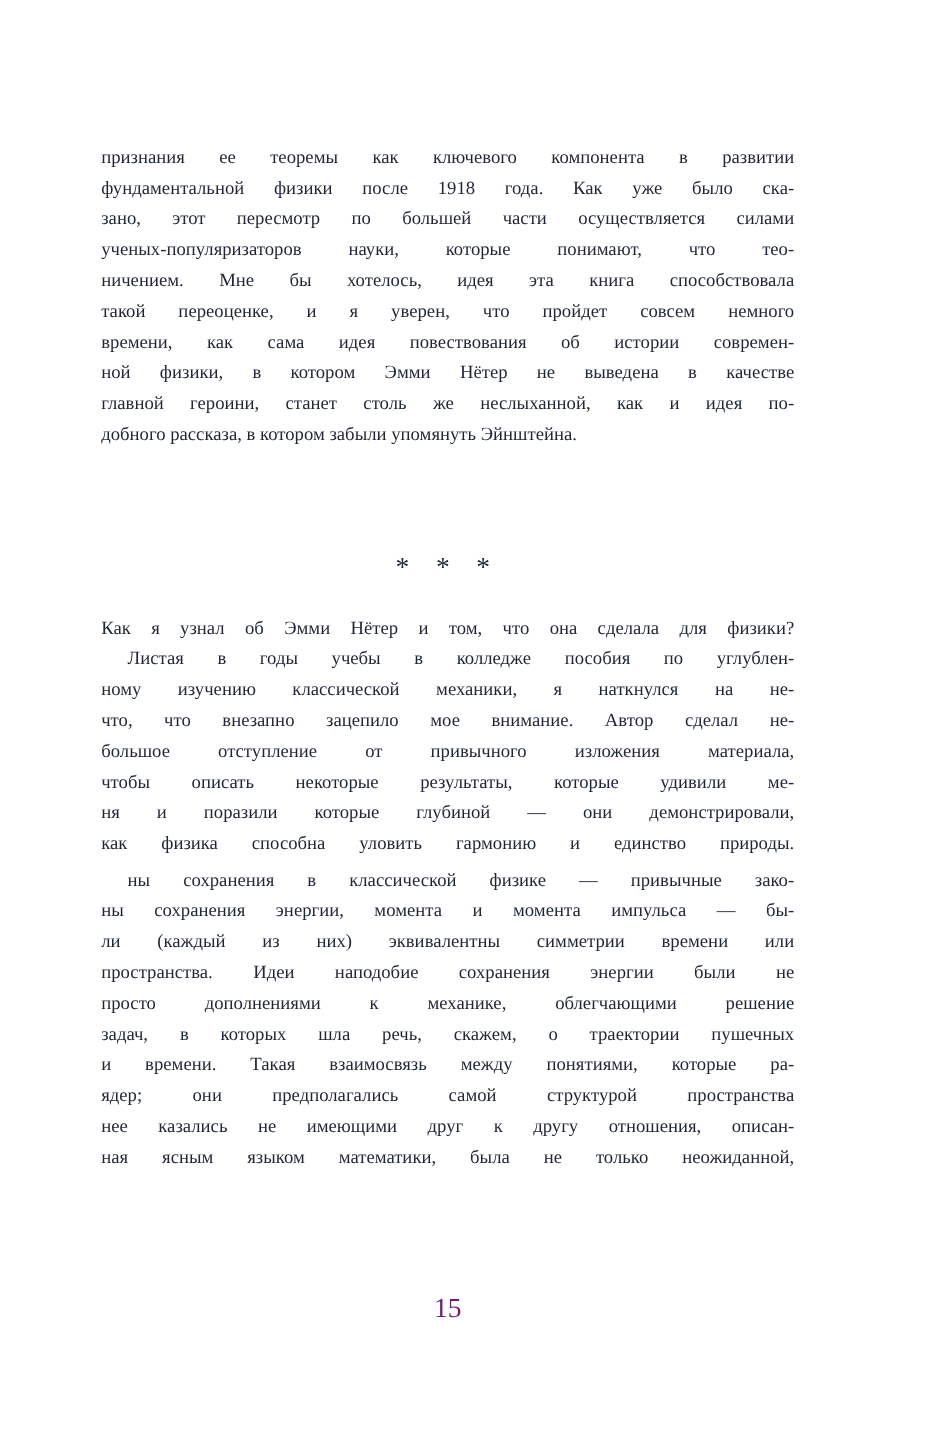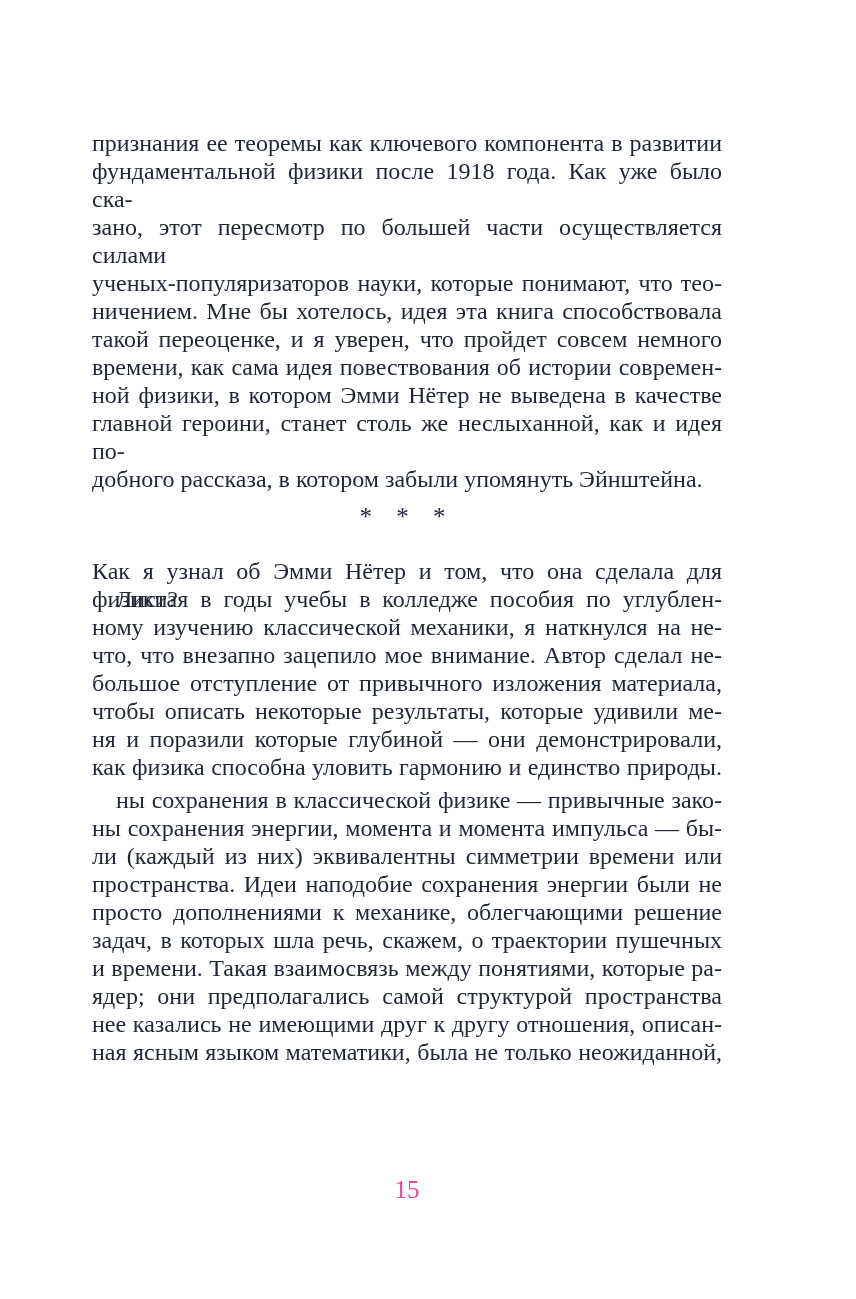--- a/index.html
+++ b/index.html
@@ -14,21 +14,21 @@
     overflow: hidden;
     font-family: "Liberation Serif", "DejaVu Serif", serif;
     color: #1f2634;
   }
   .text-column {
     position: absolute;
     left: 92px;
     width: 630px;
   }
   .para {
-    font-size: 24px;
+    font-size: 17px;
     line-height: 28px;
   }
   .para .line {
     text-align: justify;
     text-align-last: justify;
   }
   .para .line.no-fill {
     text-align-last: left;
   }
   .para.indent .line:first-child {
@@ -50,21 +50,21 @@
   #para-3 { position: absolute; top: 585px;  left: 0; width: 630px; }
   #para-4 { position: absolute; top: 786px;  left: 0; width: 630px; }
   .page-number {
     position: absolute;
     top: 1176px;
     left: 92px;
     width: 630px;
     text-align: center;
     font-size: 25px;
     line-height: 28px;
-    color: #ec4899;
+    color: #701a75;
   }
 </style>
 </head>
 <body>
 
 <div class="page">
   <div class="text-column">
     <div class="para" id="para-1">
         <div class="line">признания ее теоремы как ключевого компонента в развитии</div>
         <div class="line">фундаментальной физики после 1918 года. Как уже было ска-</div>

